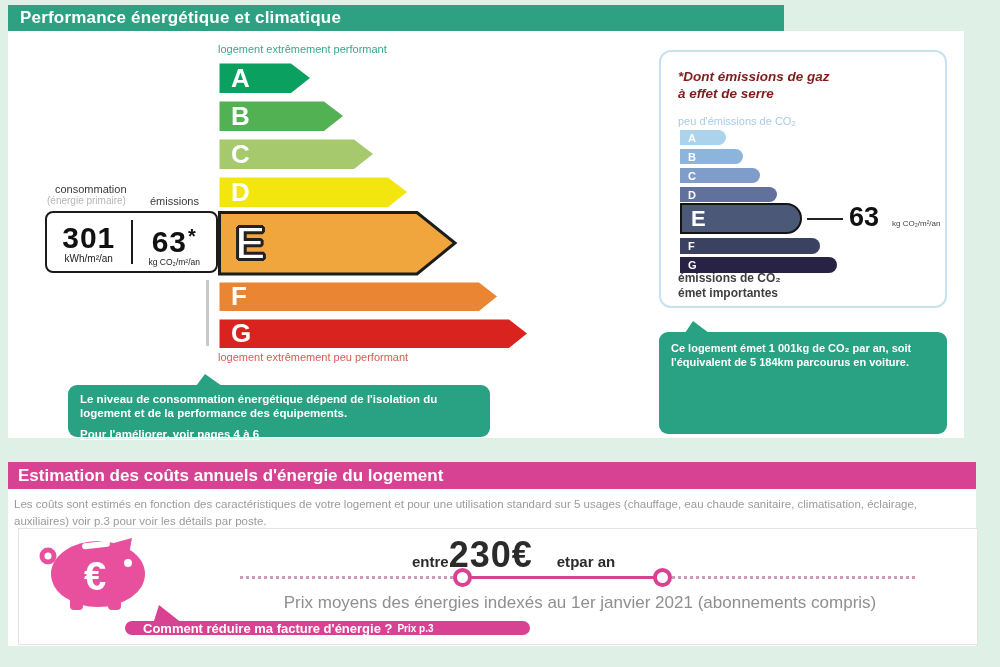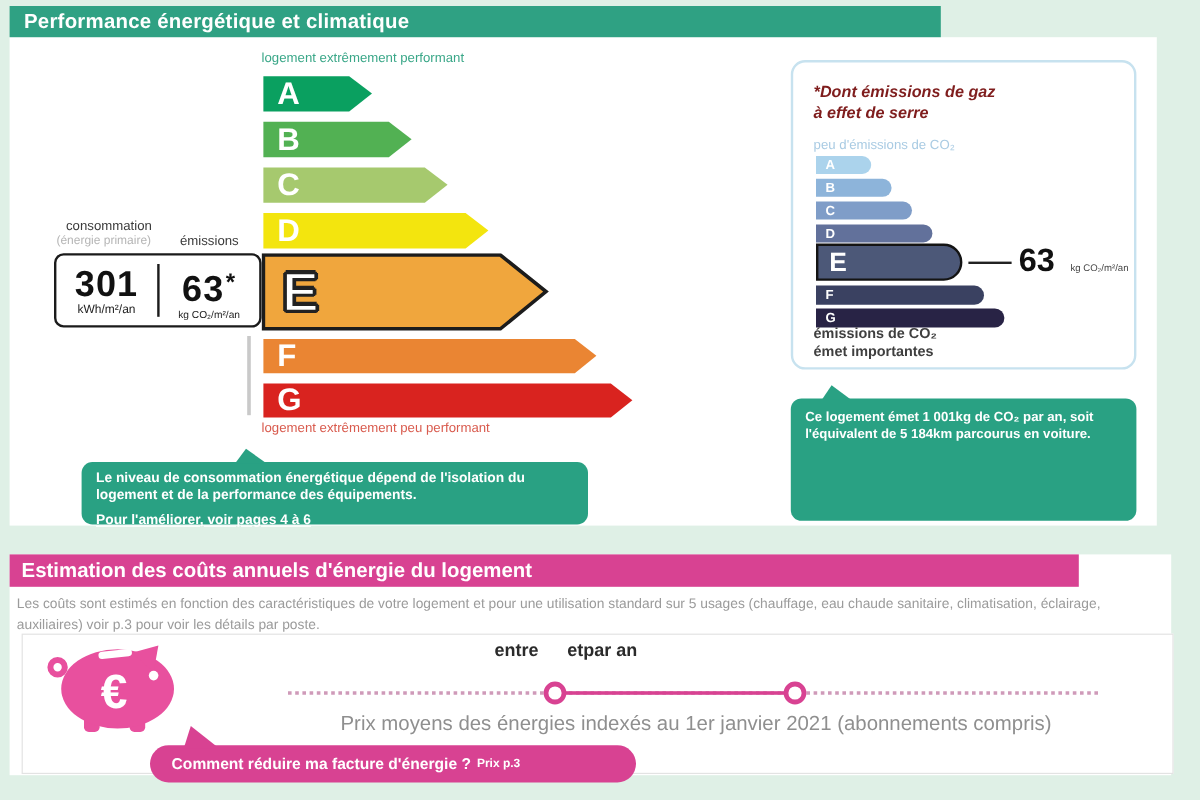--- a/index.html
+++ b/index.html
@@ -54,40 +54,40 @@
   .ges-value { position:absolute; left:188px; top:150px; font-size:27px; font-weight:bold; color:#111; }
   .ges-value-unit { position:absolute; left:231px; top:167px; font-size:8px; color:#444; }
   .ges-bottom-label { position:absolute; left:17px; top:219px; font-size:12px; font-weight:600; color:#3f3f3f; line-height:15px; }
 
   .callout-right { left:659px; top:332px; width:288px; height:102px; padding:9px 12px; font-size:11px; line-height:1.3; }
   .callout-right .tail { top:-11px; left:26px; border-left:8px solid transparent; border-right:16px solid transparent; border-bottom:12px solid #29a183; }
   .callout-right .para2 { margin-top:8px; }
 
   
   .bg-costs { left:8px; top:462px; width:968px; height:184px; background:#ffffff; }
-  .costs-header { left:8px; top:462px; width:891px; height:27px; background:#d84292; color:#fff;
+  .costs-header { left:8px; top:462px; width:968px; height:27px; background:#d84292; color:#fff;
                   font-size:17px; font-weight:bold; line-height:27px; padding-left:10px; }
   .costs-desc { left:14px; top:496px; width:952px; font-size:11.5px; color:#9b9b9b; line-height:1.45; }
   .inner-panel { left:18px; top:528px; width:960px; height:117px; background:#fff; border:1px solid #e3e3e3; }
 
   .price-row { left:412px; top:534px; display:flex; align-items:baseline; color:#2b2b2b; }
   .price-sm { font-size:15px; font-weight:bold; }
   .price-big { font-size:36px; font-weight:bold; letter-spacing:1px; }
   .price-row .gap { margin-left:24px; }
   .price-row .gap-s { margin-left:4px; }
 
   .slider-dotted { left:240px; top:576px; width:675px; border-top:3px dotted #cf9ab9; }
   .slider-solid { left:462px; top:576px; width:200px; height:3px; background:#d84292; }
   .slider-handle { width:19px; height:19px; border-radius:50%; background:#fff; border:4px solid #d84292; top:568px; }
   .handle-min { left:453px; }
   .handle-max { left:653px; }
 
   .price-note { left:240px; top:593px; width:680px; text-align:center; font-size:17px; color:#8f8f8f; }
 
-  .callout-bottom { left:125px; top:621px; width:405px; height:31px; background:#d84292; border-radius:16px;
+  .callout-bottom { left:125px; top:621px; width:405px; height:14px; background:#d84292; border-radius:16px;
                     color:#fff; display:flex; align-items:center; padding-left:18px; }
   .callout-bottom .tail { position:absolute; top:-16px; left:28px; width:0; height:0;
                     border-left:6px solid transparent; border-right:24px solid transparent; border-bottom:19px solid #d84292; }
   .cb-q { font-size:13px; font-weight:bold; }
   .cb-link { font-size:10px; font-weight:bold; margin-left:5px; }
 </style>
 </head>
 <body>
 
 <div class="abs bg-top"></div>
@@ -219,20 +219,21 @@
   <rect x="72" y="62" width="13" height="16" rx="4" fill="#e8509e"></rect>
   <ellipse cx="62" cy="42" rx="47" ry="33" fill="#e8509e"></ellipse>
   <path d="M74 12 L96 6 L92 28 Z" fill="#e8509e"></path>
   <rect x="46" y="10" width="28" height="6" rx="3" fill="#ffffff" transform="rotate(-6 60 13)"></rect>
   <circle cx="92" cy="31" r="4" fill="#ffffff"></circle>
   <text x="48" y="58" font-size="40" font-weight="bold" fill="#ffffff" font-family="Liberation Sans, sans-serif">€</text>
 </svg>
 
 <div class="abs price-row">
   <span class="price-sm">entre</span>
+  <span class="price-big">230€</span>
   <span class="price-sm gap">et</span>
   <span class="price-sm">par an</span>
 </div>
 
 <div class="abs slider-dotted"></div>
 <div class="abs slider-solid"></div>
 <div class="abs slider-handle handle-min"></div>
 <div class="abs slider-handle handle-max"></div>
 
 <div class="abs price-note">Prix moyens des énergies indexés au 1er janvier 2021 (abonnements compris)</div>

